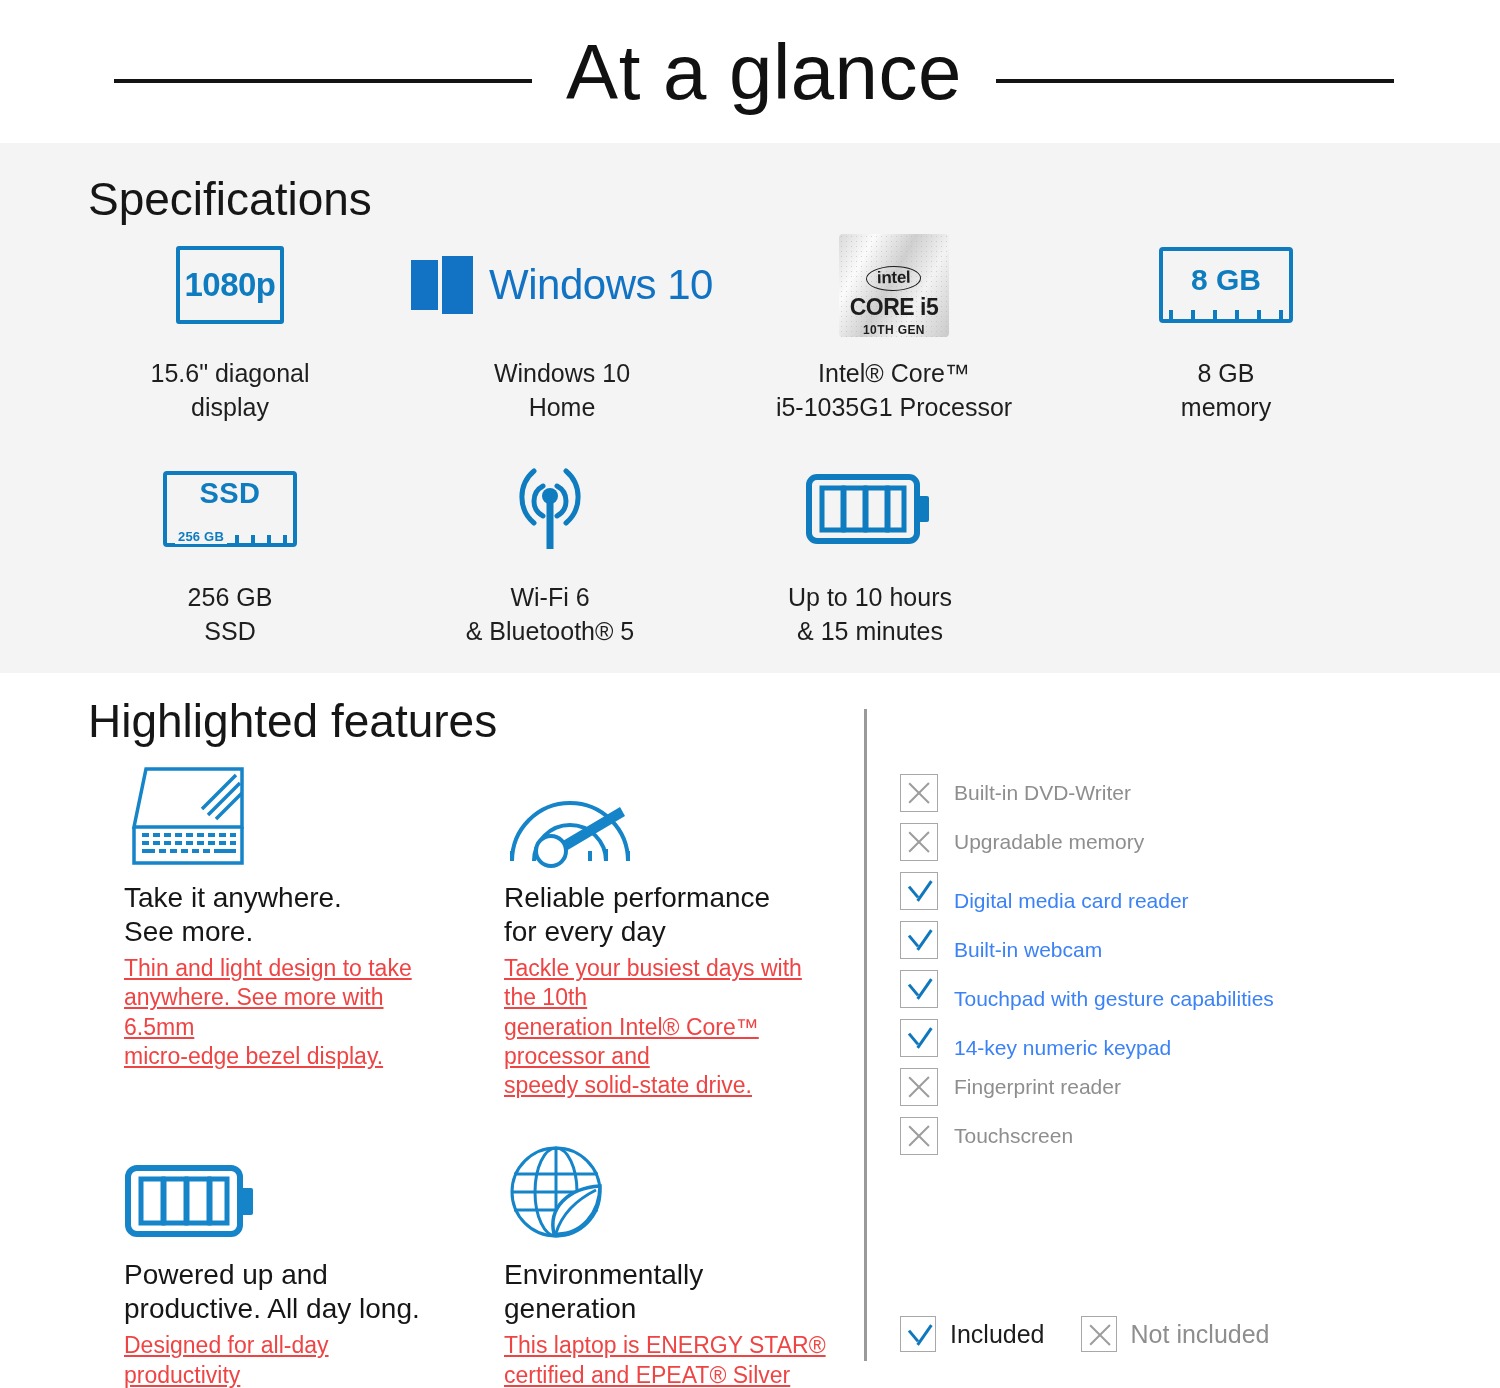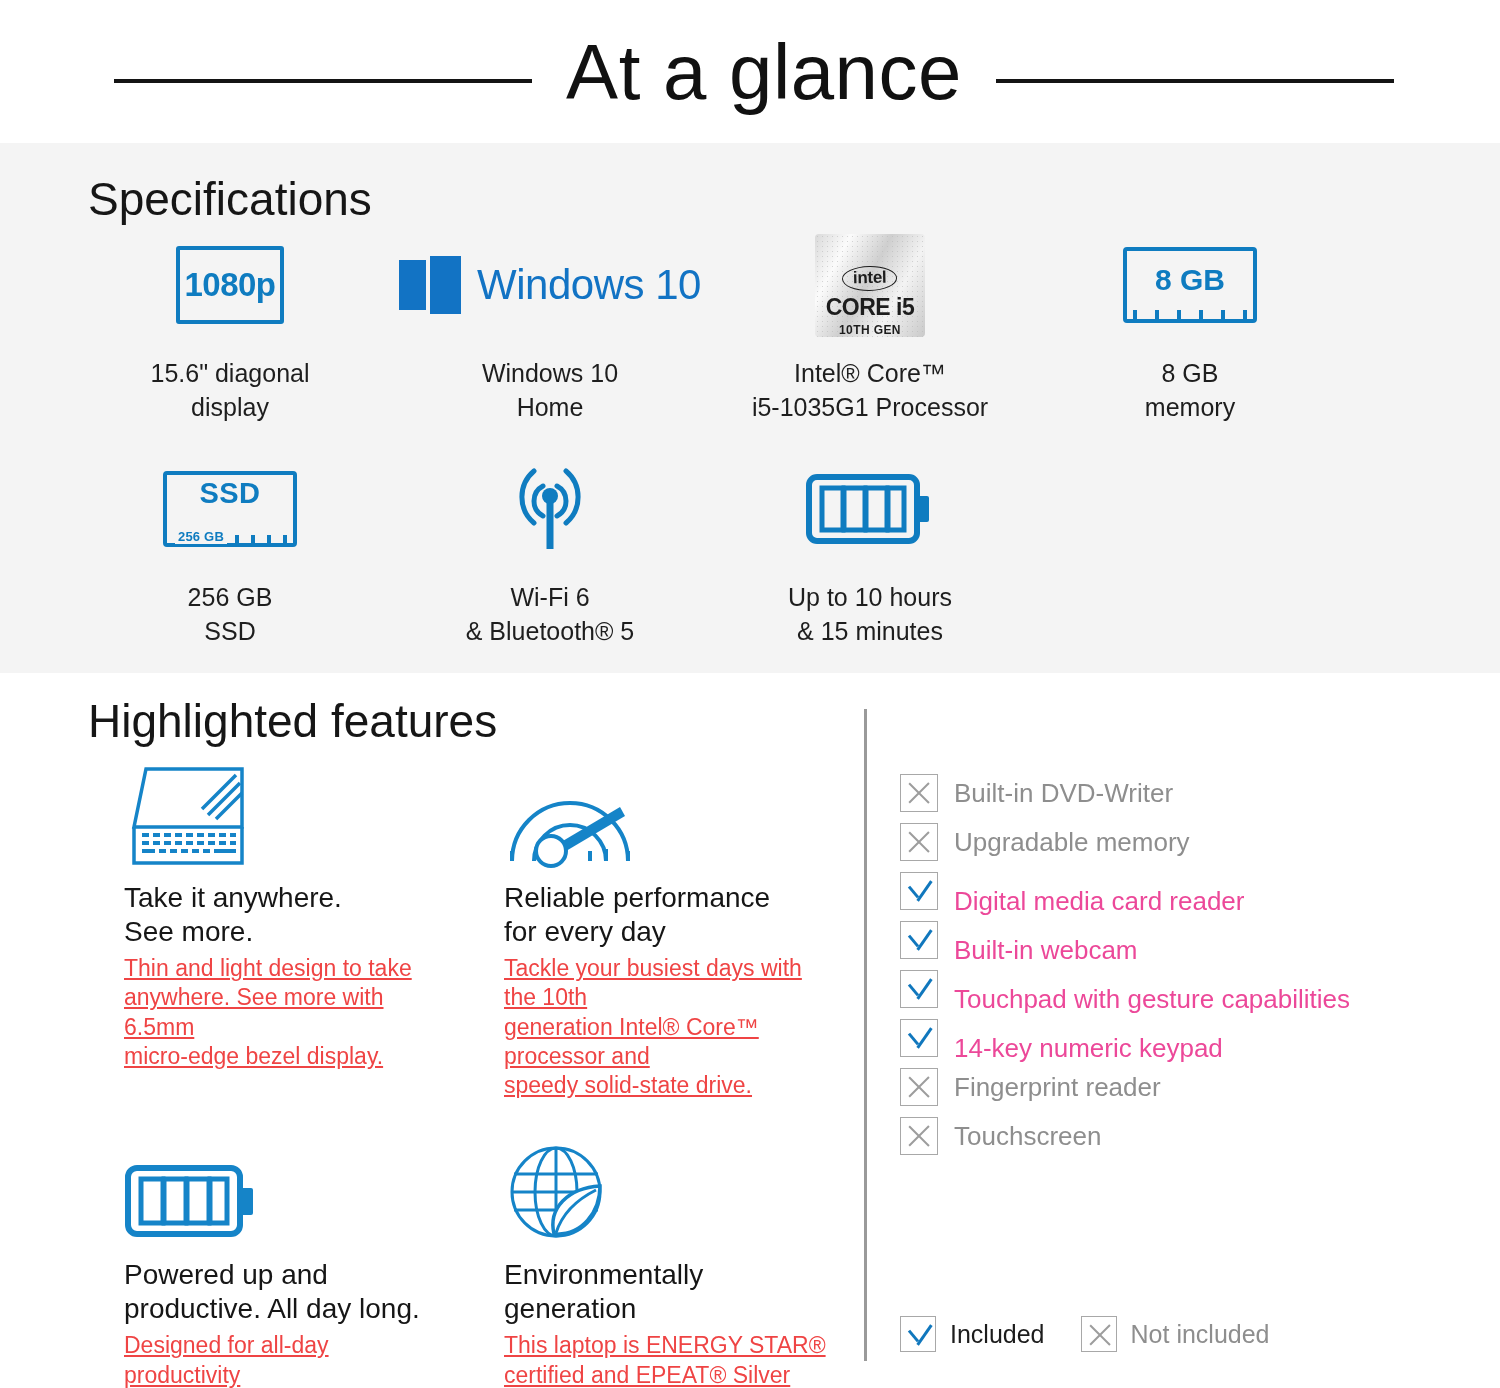--- a/index.html
+++ b/index.html
@@ -30,21 +30,21 @@
   .specs-panel {
     position: absolute; top: 143px; left: 0; width: 1500px; height: 530px;
     background: #f4f4f4;
   }
   .section-title {
     font-size: 46px; font-weight: 300; color: #161616; line-height: 1;
   }
   .specs-title { position: absolute; left: 88px; top: 33px; }
 
   .spec-row { position: absolute; display: flex; width: 1300px; left: 70px; }
-  .spec-row.r1 { top: 88px; }
+  .spec-row.r1 { top: 88px; gap: 12px; }
   .spec-row.r2 { top: 312px; }
   .spec-cell {
     flex: 0 0 320px; display: flex; flex-direction: column;
     align-items: center; text-align: center;
   }
   .spec-icon {
     height: 108px; display: flex; align-items: center; justify-content: center;
   }
   .spec-label {
     margin-top: 18px; font-size: 25px; font-weight: 300; line-height: 1.35;
@@ -134,22 +134,22 @@
     margin-top: 12px; white-space: pre-line;
   }
   .feat-body {
     font-size: 23px; font-weight: 400; line-height: 1.27; color: #ef4444;
     margin-top: 6px; white-space: pre-line; text-decoration: underline;
   }
 
   
   .af-list { position: absolute; left: 900px; top: 95px; width: 570px; }
   .af-item { display: flex; align-items: center; height: 49px; }
-  .af-label { font-size: 26px; font-weight: 300; margin-left: 16px; line-height: 1; }
-  .af-item.inc .af-label { color: #ec4899; margin-top: 20px; }
+  .af-label { font-size: 21px; font-weight: 300; margin-left: 16px; line-height: 1; }
+  .af-item.inc .af-label { color: #3b82f6; margin-top: 20px; }
   .af-item.exc .af-label { color: #8e8e8e; }
 
   .mark {
     flex: 0 0 auto; width: 38px; height: 38px; border: 1.6px solid #a8a8a8;
     position: relative; background: #fff;
   }
   .mark.check::before, .mark.check::after { content: ""; position: absolute; background: #1077bd; }
   .mark.check::before { width: 3px; height: 14px; left: 11px; top: 12px; transform: rotate(-40deg); }
   .mark.check::after  { width: 3px; height: 24px; left: 22px; top: 6px;  transform: rotate(35deg); }
   .mark.cross::before, .mark.cross::after { content: ""; position: absolute; background: #9d9d9d;

